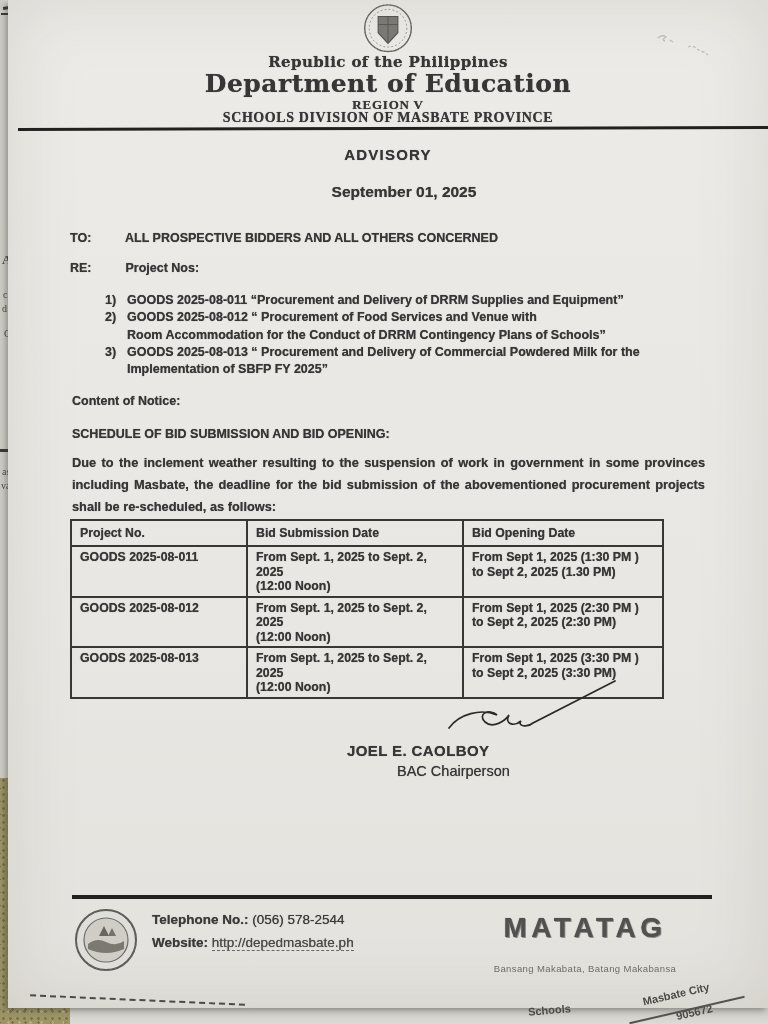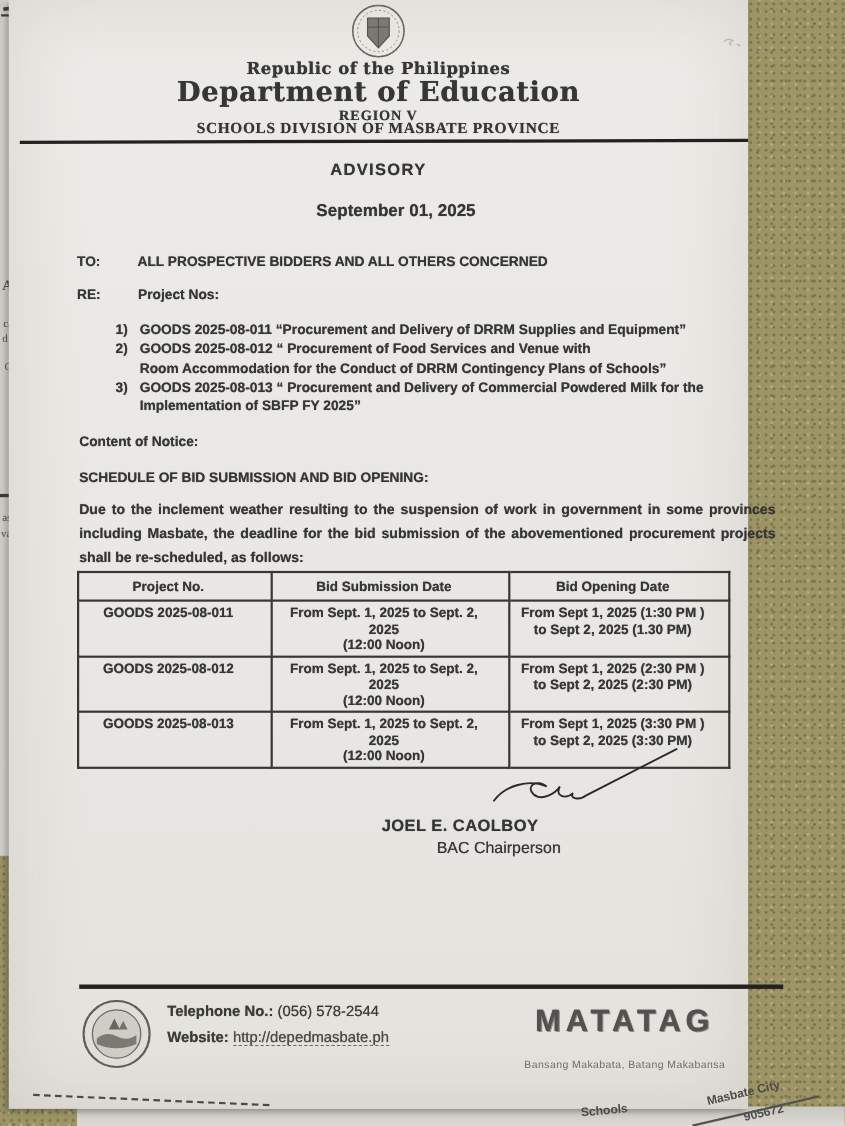--- a/index.html
+++ b/index.html
@@ -20,21 +20,21 @@
   .side-paper {
     position:absolute; left:0; top:0; width:25px; height:778px;
     background:linear-gradient(90deg,#cfcdc8,#e5e3de 40%,#dad8d3);
     border-right:3px solid #5c5a54;
     z-index:1;
   }
   .side-frag { position:absolute; font-family:"Liberation Serif",serif; font-size:10px; color:#4f4d49; white-space:nowrap; }
   .side-tick { position:absolute; background:#3c3a36; }
   
   .paper {
-    position:absolute; left:8px; top:0; width:672px; height:1008px;
+    position:absolute; left:8px; top:0; width:760px; height:1008px;
     background:linear-gradient(180deg,#ecebe7 0%, #e9e7e3 60%, #e4e2dd 100%);
     box-shadow:-3px 2px 6px rgba(50,48,40,.45), inset 0 0 70px rgba(125,120,108,.18);
     z-index:2;
   }
   .scan-ink { text-shadow:0 0 .7px rgba(45,45,45,.75); }
   
   .seal-wrap { position:absolute; left:0; right:0; top:4px; display:flex; justify-content:center; }
   .hdr { position:absolute; left:0; right:0; text-align:center; white-space:nowrap; }
   .hdr-republic { top:53px; font-family:"DejaVu Serif",serif; font-size:15px; font-weight:bold; letter-spacing:.4px; }
   .hdr-dept { top:69px; font-family:"DejaVu Serif",serif; font-size:25px; font-weight:bold; letter-spacing:.5px; }
@@ -48,34 +48,34 @@
   .addr-label { display:inline-block; width:52px; }
   
   .plist { position:absolute; left:97px; top:292px; font-size:12.5px; font-weight:bold; line-height:17.3px; }
   .plist .row { display:flex; }
   .plist .mk { width:22px; flex:0 0 22px; }
   .plist .tx { white-space:nowrap; }
   .label-line { position:absolute; left:64px; font-size:12.5px; font-weight:bold; white-space:nowrap; }
   .para { position:absolute; left:64px; top:452px; width:633px; font-size:12.8px; font-weight:bold; line-height:22px; text-align:justify; }
   
   .sched { position:absolute; left:62px; top:519px; border-collapse:collapse; table-layout:fixed; width:592px; }
-  .sched th, .sched td { border:2px solid #383733; font-size:12.3px; font-weight:bold; text-align:center; vertical-align:top; padding:3px 20px 2px 8px; }
+  .sched th, .sched td { border:2px solid #383733; font-size:12.3px; font-weight:bold; text-align:left; vertical-align:top; padding:3px 20px 2px 8px; }
   .sched th { height:26px; padding-top:5px; }
   .sched td { height:31px; line-height:14.5px; }
   
   .sig-svg { position:absolute; left:435px; top:674px; }
   .sig-name { position:absolute; left:339px; top:742px; font-size:15px; font-weight:bold; letter-spacing:.4px; }
   .sig-title { position:absolute; left:341px; top:763px; font-size:14.5px; font-weight:500;margin-left:48px; }
   
   .foot-rule { position:absolute; left:64px; top:895px; width:640px; height:3.5px; background:#22211f; }
   .foot-seal { position:absolute; left:66px; top:908px; }
   .foot-lines { position:absolute; left:144px; top:908px; font-size:13.5px; line-height:23.4px; white-space:nowrap; color:#3a3a38; }
   .foot-lines b { font-weight:bold; }
   .weblink { border-bottom:1.6px dashed #6a6864; color:#4c4a46; }
-  .brand { position:absolute; left:460px; top:912px; width:200px; text-align:center; }
+  .brand { position:absolute; left:477px; top:912px; width:200px; text-align:center; }
   .brand-word { font-size:28px; font-weight:800; letter-spacing:4.5px; color:#525150; text-shadow:0 0 1px #6b6a68, 1px 1px 0 rgba(90,89,87,.6); }
   .brand-tag { margin-top:19px; font-size:9.5px; font-weight:normal; color:#6e6c68; letter-spacing:.4px; }
   
   .dash-line { position:absolute; left:30px; top:999px; width:215px; border-top:2.6px dashed #4c4a46; transform:rotate(2.5deg); z-index:3; }
   .under-bottom {
     position:absolute; left:70px; top:1006px; width:698px; height:18px;
     background:linear-gradient(180deg,#c9c7c2,#dddbd6); z-index:1;
   }
   .bot-frag { position:absolute; font-size:11px; font-weight:600; color:#4d4b47; white-space:nowrap; z-index:3; }
   .bot-line { position:absolute; left:628px; top:1009px; width:118px; height:2px; background:#55534f; transform:rotate(-13deg); z-index:3; }

